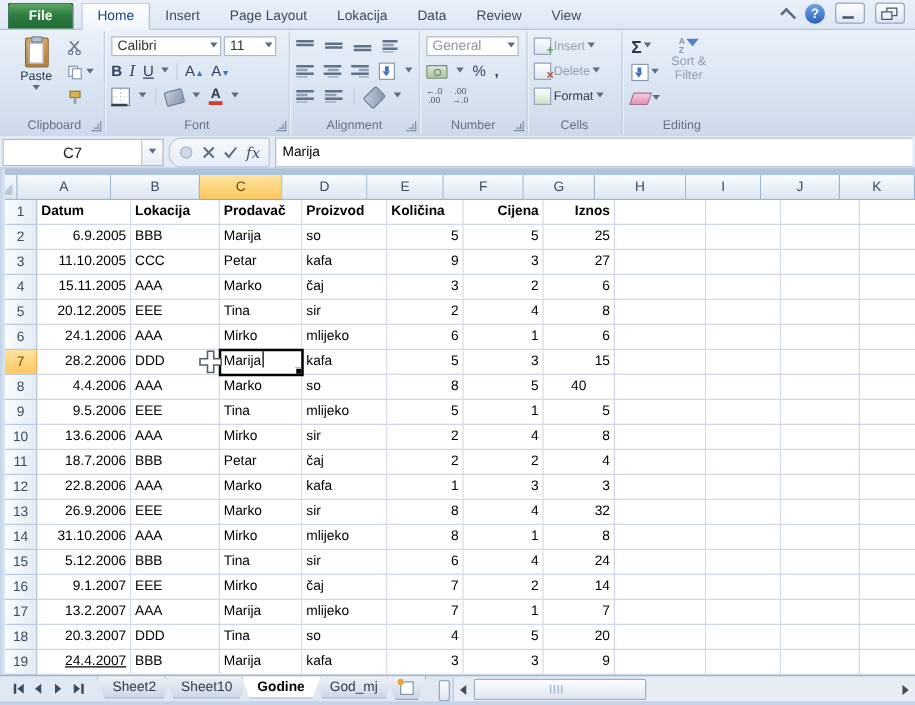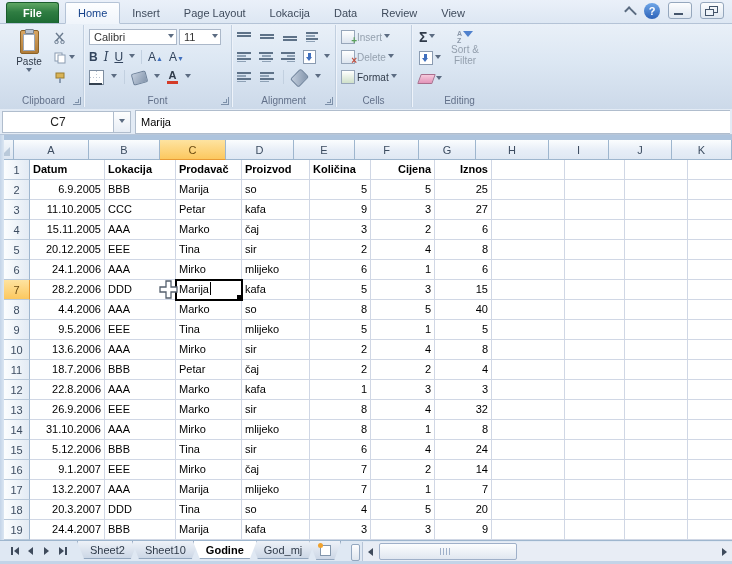--- a/index.html
+++ b/index.html
@@ -270,20 +270,42 @@
         <span class="li left"></span>
         <span class="li left"></span>
         <span style="width:1px;height:14px;background:#c2d0e0;"></span>
         <span class="bucketicon" style="transform:rotate(-45deg);"></span>
         <span class="dd"></span>
       </div>
       <div class="rlabel">Alignment</div>
       <span class="launcher"></span>
     </div>
 
+    <div class="rgroup" style="width:86px;">
+      <div class="rrow">
+        <div class="combo" style="width:74px;color:#8a97a8;">
+            <span>General</span>
+            <span class="dd"></span>
+          </div>
+      </div>
+      <div class="rrow" style="gap:7px;">
+        <span class="moneyicon"></span>
+          <span class="dd"></span>
+        <span class="glyph">%</span>
+        <span class="glyph" style="font-weight:bold;">,</span>
+      </div>
+      <div class="rrow" style="gap:8px;">
+        <span class="decicon">←.0
+.00</span>
+        <span class="decicon">.00
+→.0</span>
+      </div>
+      <div class="rlabel">Number</div>
+      <span class="launcher"></span>
+    </div>
 
 
     <div class="rgroup" style="width:76px;">
       <div class="rrow">
         <span class="cellico">
             <span style="color:#5aa05a;">+</span>
           </span>
         <span class="graytext" style="font-size:10px;">Insert</span>
           <span class="dd"></span>
       </div>
@@ -325,20 +347,38 @@
       </div>
       <div class="rlabel">Editing</div>
     </div>
   </div>
 
   <div class="fbar">
     <div class="namebox">C7</div>
     <div class="nbdd">
         <span class="dd"></span>
       </div>
+    <div class="fbtns">
+      <span class="fbtn">
+          <span class="dimdot"></span>
+        </span>
+      <span class="fbtn">
+          <svg width="10" height="10">
+            <path d="M1 1 L9 9 M9 1 L1 9" stroke="#5a6b80" stroke-width="1.6"></path>
+          </svg>
+        </span>
+      <span class="fbtn">
+          <svg width="11" height="10">
+            <path d="M1 5 L4 8.5 L10 1" stroke="#5a6b80" stroke-width="1.6" fill="none"></path>
+          </svg>
+        </span>
+      <span class="fbtn">
+          <span class="fx">fx</span>
+        </span>
+    </div>
     <div class="fvalue">Marija</div>
   </div>
 
   <div class="gridwrap">
     <div class="leftframe"></div>
     <div class="grid">
       <div class="chrow">
           <div class="corner"></div>
           <div class="colh" style="width: 75px;">A</div>
           <div class="colh" style="width: 71px;">B</div>
@@ -452,21 +492,21 @@
             <div class="gcell" style="width: 60px; text-align: left;"></div>
           </div>
           <div class="grow">
             <div class="rowh">8</div>
             <div class="gcell" style="width: 75px; text-align: right;">4.4.2006</div>
             <div class="gcell" style="width: 71px; text-align: left;">AAA</div>
             <div class="gcell" style="width: 66px; text-align: left;">Marko</div>
             <div class="gcell" style="width: 68px; text-align: left;">so</div>
             <div class="gcell" style="width: 61px; text-align: right;">8</div>
             <div class="gcell" style="width: 64px; text-align: right;">5</div>
-            <div class="gcell" style="width: 57px; text-align: right;">40</div>
+            <div class="gcell" style="width: 57px; text-align: center;">40</div>
             <div class="gcell" style="width: 73px; text-align: left;"></div>
             <div class="gcell" style="width: 60px; text-align: left;"></div>
             <div class="gcell" style="width: 63px; text-align: left;"></div>
             <div class="gcell" style="width: 60px; text-align: left;"></div>
           </div>
           <div class="grow">
             <div class="rowh">9</div>
             <div class="gcell" style="width: 75px; text-align: right;">9.5.2006</div>
             <div class="gcell" style="width: 71px; text-align: left;">EEE</div>
             <div class="gcell" style="width: 66px; text-align: left;">Tina</div>
@@ -600,21 +640,21 @@
             <div class="gcell" style="width: 61px; text-align: right;">4</div>
             <div class="gcell" style="width: 64px; text-align: right;">5</div>
             <div class="gcell" style="width: 57px; text-align: right;">20</div>
             <div class="gcell" style="width: 73px; text-align: left;"></div>
             <div class="gcell" style="width: 60px; text-align: left;"></div>
             <div class="gcell" style="width: 63px; text-align: left;"></div>
             <div class="gcell" style="width: 60px; text-align: left;"></div>
           </div>
           <div class="grow">
             <div class="rowh">19</div>
-            <div class="gcell" style="width: 75px; text-align: right;">24.4.2007</div>
+            <div class="gcell" style="width: 75px; text-align: right; text-decoration: underline;">24.4.2007</div>
             <div class="gcell" style="width: 71px; text-align: left;">BBB</div>
             <div class="gcell" style="width: 66px; text-align: left;">Marija</div>
             <div class="gcell" style="width: 68px; text-align: left;">kafa</div>
             <div class="gcell" style="width: 61px; text-align: right;">3</div>
             <div class="gcell" style="width: 64px; text-align: right;">3</div>
             <div class="gcell" style="width: 57px; text-align: right;">9</div>
             <div class="gcell" style="width: 73px; text-align: left;"></div>
             <div class="gcell" style="width: 60px; text-align: left;"></div>
             <div class="gcell" style="width: 63px; text-align: left;"></div>
             <div class="gcell" style="width: 60px; text-align: left;"></div>

